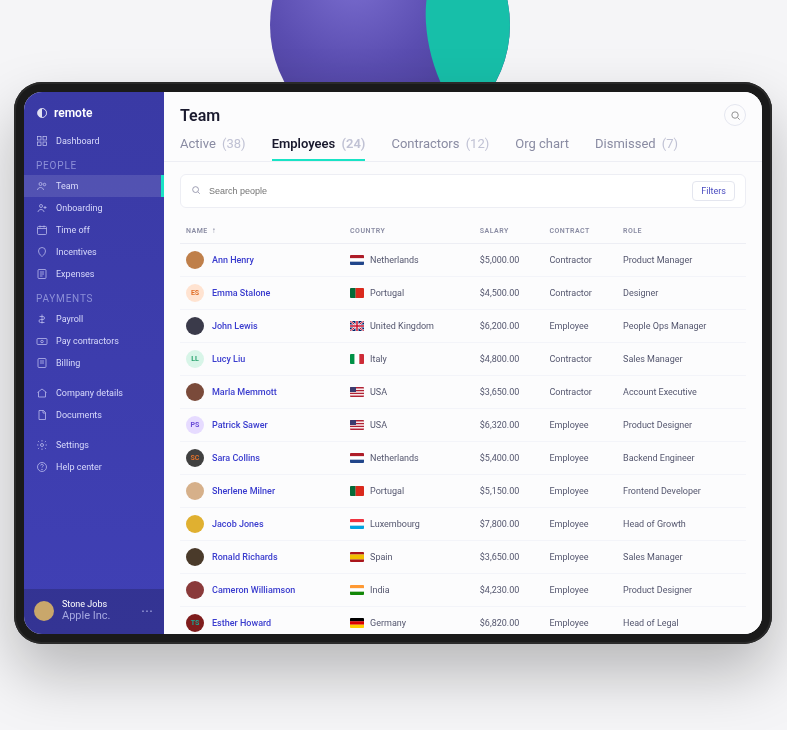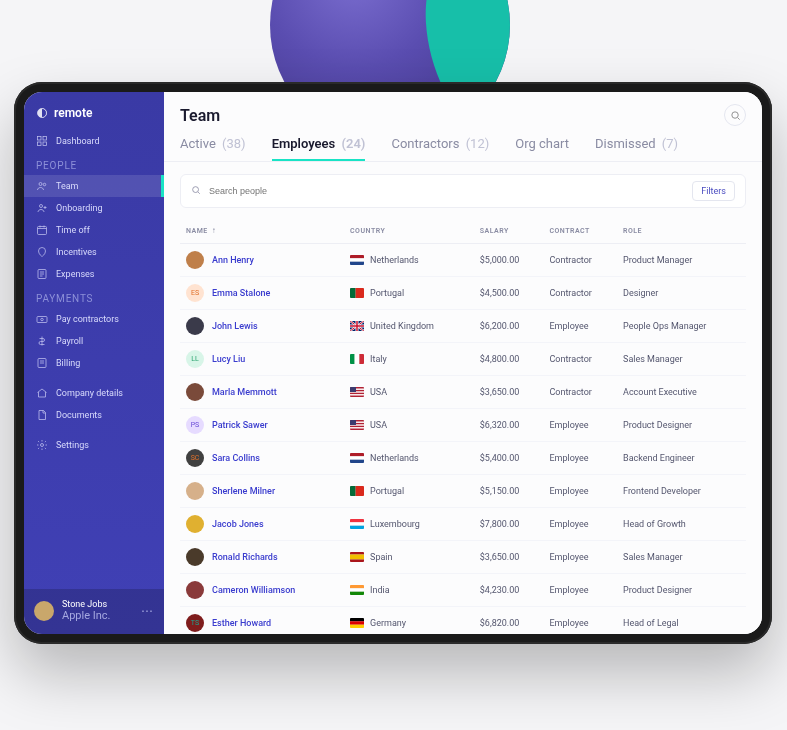--- a/index.html
+++ b/index.html
@@ -213,21 +213,21 @@
     border-bottom: 1px solid #f3f4f9;
     color: #54566e;
     vertical-align: middle;
   }
   td.name-cell { color: #3a3cce; font-weight: 500; }
   .name-wrap { display: flex; align-items: center; gap: 8px; }
   .avatar {
     width: 18px; height: 18px; border-radius: 50%; flex-shrink: 0;
     background-size: cover; background-position: center;
     display: flex; align-items: center; justify-content: center;
-    font-size: 7px; font-weight: 400; color: #fff;
+    font-size: 7px; font-weight: 700; color: #fff;
   }
   .flag {
     display: inline-flex; width: 14px; height: 10px; margin-right: 6px;
     vertical-align: middle; border-radius: 1px; overflow: hidden;
     background: #ddd;
   }
   .sort-arrow { margin-left: 4px; font-size: 8px; }
 </style>
 </head>
 <body>
@@ -308,37 +308,37 @@
               </svg>
             </span>
             <span>Expenses</span>
           </div>
         </div>
       <div class="nav-section-label">PAYMENTS</div>
       <div id="nav-payments">
           <div class="nav-item">
             <span class="nav-ico">
               <svg viewBox="0 0 24 24">
+                <path d="M12 3v18M7 7h7a3 3 0 0 1 0 6H9a3 3 0 0 0 0 6h8"></path>
+              </svg>
+            </span>
+            <span>Payroll</span>
+          </div>
+          <div class="nav-item">
+            <span class="nav-ico">
+              <svg viewBox="0 0 24 24">
                 <rect x="2" y="7" width="20" height="12" rx="2"></rect>
                 <circle cx="12" cy="13" r="2.5"></circle>
               </svg>
             </span>
             <span>Pay contractors</span>
           </div>
           <div class="nav-item">
             <span class="nav-ico">
               <svg viewBox="0 0 24 24">
-                <path d="M12 3v18M7 7h7a3 3 0 0 1 0 6H9a3 3 0 0 0 0 6h8"></path>
-              </svg>
-            </span>
-            <span>Payroll</span>
-          </div>
-          <div class="nav-item">
-            <span class="nav-ico">
-              <svg viewBox="0 0 24 24">
                 <rect x="4" y="3" width="16" height="18" rx="2"></rect>
                 <path d="M8 8h8M8 12h8"></path>
               </svg>
             </span>
             <span>Billing</span>
           </div>
         </div>
       <div style="height:8px"></div>
       <div id="nav-company">
           <div class="nav-item">
@@ -363,20 +363,30 @@
       <div style="height:8px"></div>
       <div id="nav-bottom">
           <div class="nav-item">
             <span class="nav-ico">
               <svg viewBox="0 0 24 24">
                 <circle cx="12" cy="12" r="3"></circle>
                 <path d="M12 2v3M12 19v3M4.2 4.2l2.1 2.1M17.7 17.7l2.1 2.1M2 12h3M19 12h3M4.2 19.8l2.1-2.1M17.7 6.3l2.1-2.1"></path>
               </svg>
             </span>
             <span>Settings</span>
+          </div>
+          <div class="nav-item">
+            <span class="nav-ico">
+              <svg viewBox="0 0 24 24">
+                <circle cx="12" cy="12" r="9"></circle>
+                <path d="M9.5 9a2.5 2.5 0 1 1 3.5 2.3c-.8.4-1 1-1 1.7"></path>
+                <circle cx="12" cy="17" r="0.6" fill="currentColor"></circle>
+              </svg>
+            </span>
+            <span>Help center</span>
           </div>
         </div>
 
       <div class="sidebar-footer">
         <div class="sidebar-avatar"></div>
         <div class="sidebar-user">
           <div class="u-name">Stone Jobs</div>
           <div class="u-sub">Apple Inc.</div>
         </div>
         <div class="dots">⋯</div>

